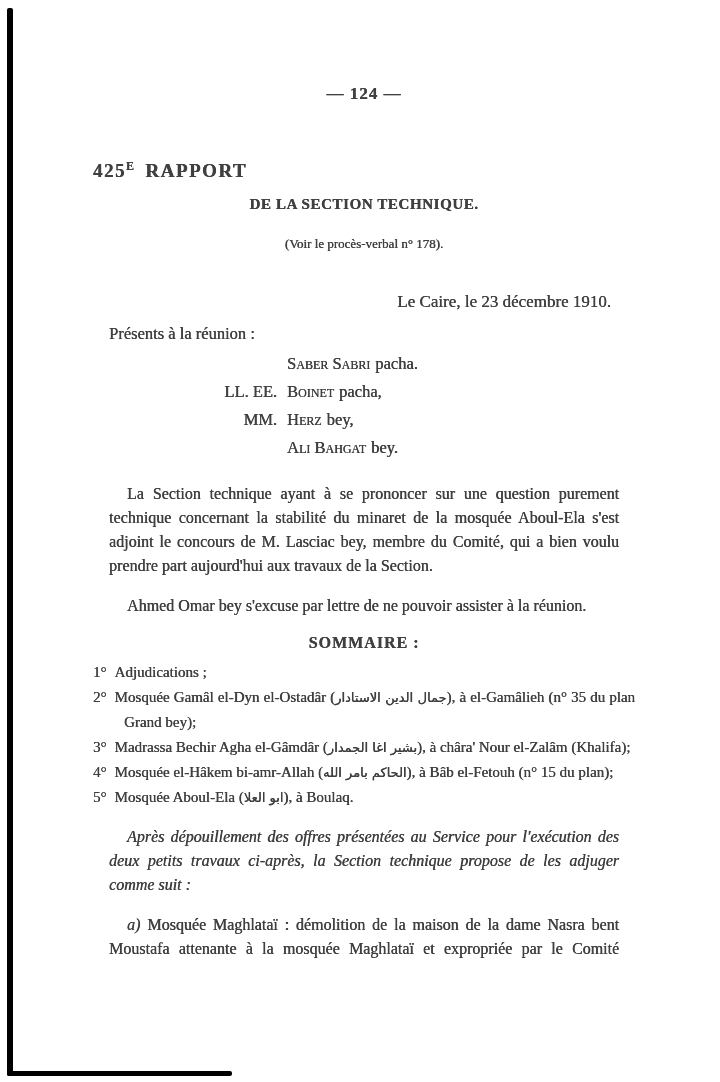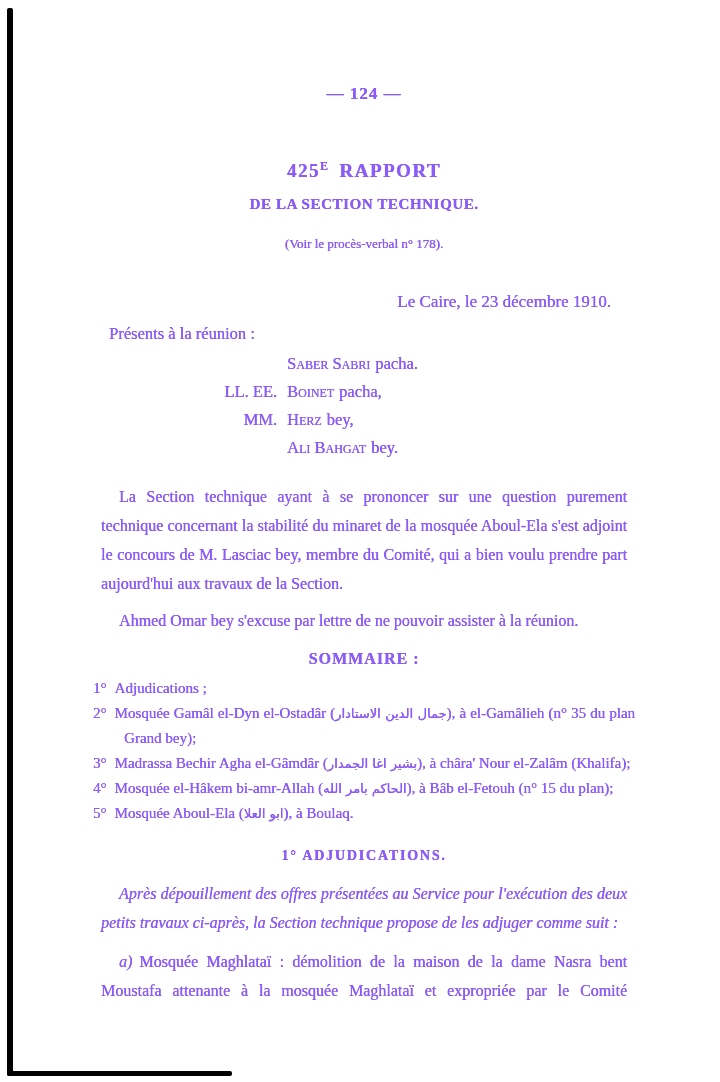--- a/index.html
+++ b/index.html
@@ -6,21 +6,21 @@
     margin: 0;
     padding: 0;
     background: #ffffff;
   }
   .page {
     position: relative;
     width: 720px;
     height: 1082px;
     background: #ffffff;
     font-family: "Liberation Serif", "DejaVu Serif", "DejaVu Sans", serif;
-    color: #8b5cf6;
+    color: #404040;
     overflow: hidden;
   }
   
   .scan-left {
     position: absolute;
     left: 7px;
     top: 8px;
     width: 6px;
     height: 1068px;
     background: #000;
@@ -45,21 +45,21 @@
   .page-number {
     margin: 0;
     padding-top: 84px;
     text-align: center;
     font-weight: 700;
     font-size: 17px;
     letter-spacing: 1px;
   }
   .report-title {
     margin: 56px 0 0 0;
-    text-align: center;
+    text-align: left;
     font-size: 19px;
     font-weight: 700;
     letter-spacing: 1.5px;
   }
   .report-title sup {
     font-size: 0.62em;
     line-height: 0;
   }
   .title-rest { margin-left: 10px; }
   .report-subtitle {
@@ -96,25 +96,25 @@
   }
   .att-prefix {
     width: 66px;
     text-align: right;
     flex: none;
   }
   .att-name { margin-left: 10px; }
   .sc { font-variant: small-caps; }
   .att-suffix { margin-left: 5px; }
   .body-para {
-    margin: 8px;
+    margin: 16px;
     text-align: justify;
     text-indent: 18px;
     font-size: 16px;
-    line-height: 29px;
+    line-height: 24px;
   }
   .para-intro1 { margin-top: 20px; }
   .sommaire-heading {
     margin: 15px 0 0 0;
     text-align: center;
     font-size: 16px;
     font-weight: 700;
     letter-spacing: 1px;
   }
   .sommaire {
@@ -195,20 +195,19 @@
     <h3 class="sommaire-heading">SOMMAIRE :</h3>
 
     <div class="sommaire">
       <div class="sommaire-item"><span class="item-num">1°</span><span>Adjudications ;</span><span class="ar"></span><span></span></div>
       <div class="sommaire-item"><span class="item-num">2°</span><span>Mosquée Gamâl el-Dyn el-Ostadâr (</span><span class="ar">جمال الدين الاستادار</span><span>), à el-Gamâlieh (n° 35 du plan Grand bey);</span></div>
       <div class="sommaire-item"><span class="item-num">3°</span><span>Madrassa Bechir Agha el-Gâmdâr (</span><span class="ar">بشير اغا الجمدار</span><span>), à châra' Nour el-Zalâm (Khalifa);</span></div>
       <div class="sommaire-item"><span class="item-num">4°</span><span>Mosquée el-Hâkem bi-amr-Allah (</span><span class="ar">الحاكم بامر الله</span><span>), à Bâb el-Fetouh (n° 15 du plan);</span></div>
       <div class="sommaire-item"><span class="item-num">5°</span><span>Mosquée Aboul-Ela (</span><span class="ar">ابو العلا</span><span>), à Boulaq.</span></div>
     </div>
 
-    <h4 class="section-heading">1° ADJUDICATIONS.</h4>
 
     <p class="body-para para-after">Après dépouillement des offres présentées au Service pour l'exécution des deux petits travaux ci-après, la Section technique propose de les adjuger comme suit :</p>
 
     <p class="body-para para-a continued"><span class="item-a-prefix">a)</span><span>Mosquée Maghlataï : démolition de la maison de la dame Nasra bent Moustafa attenante à la mosquée Maghlataï et expropriée par le Comité</span></p>
 
   </div>
 </div>
 
 </body></html>

